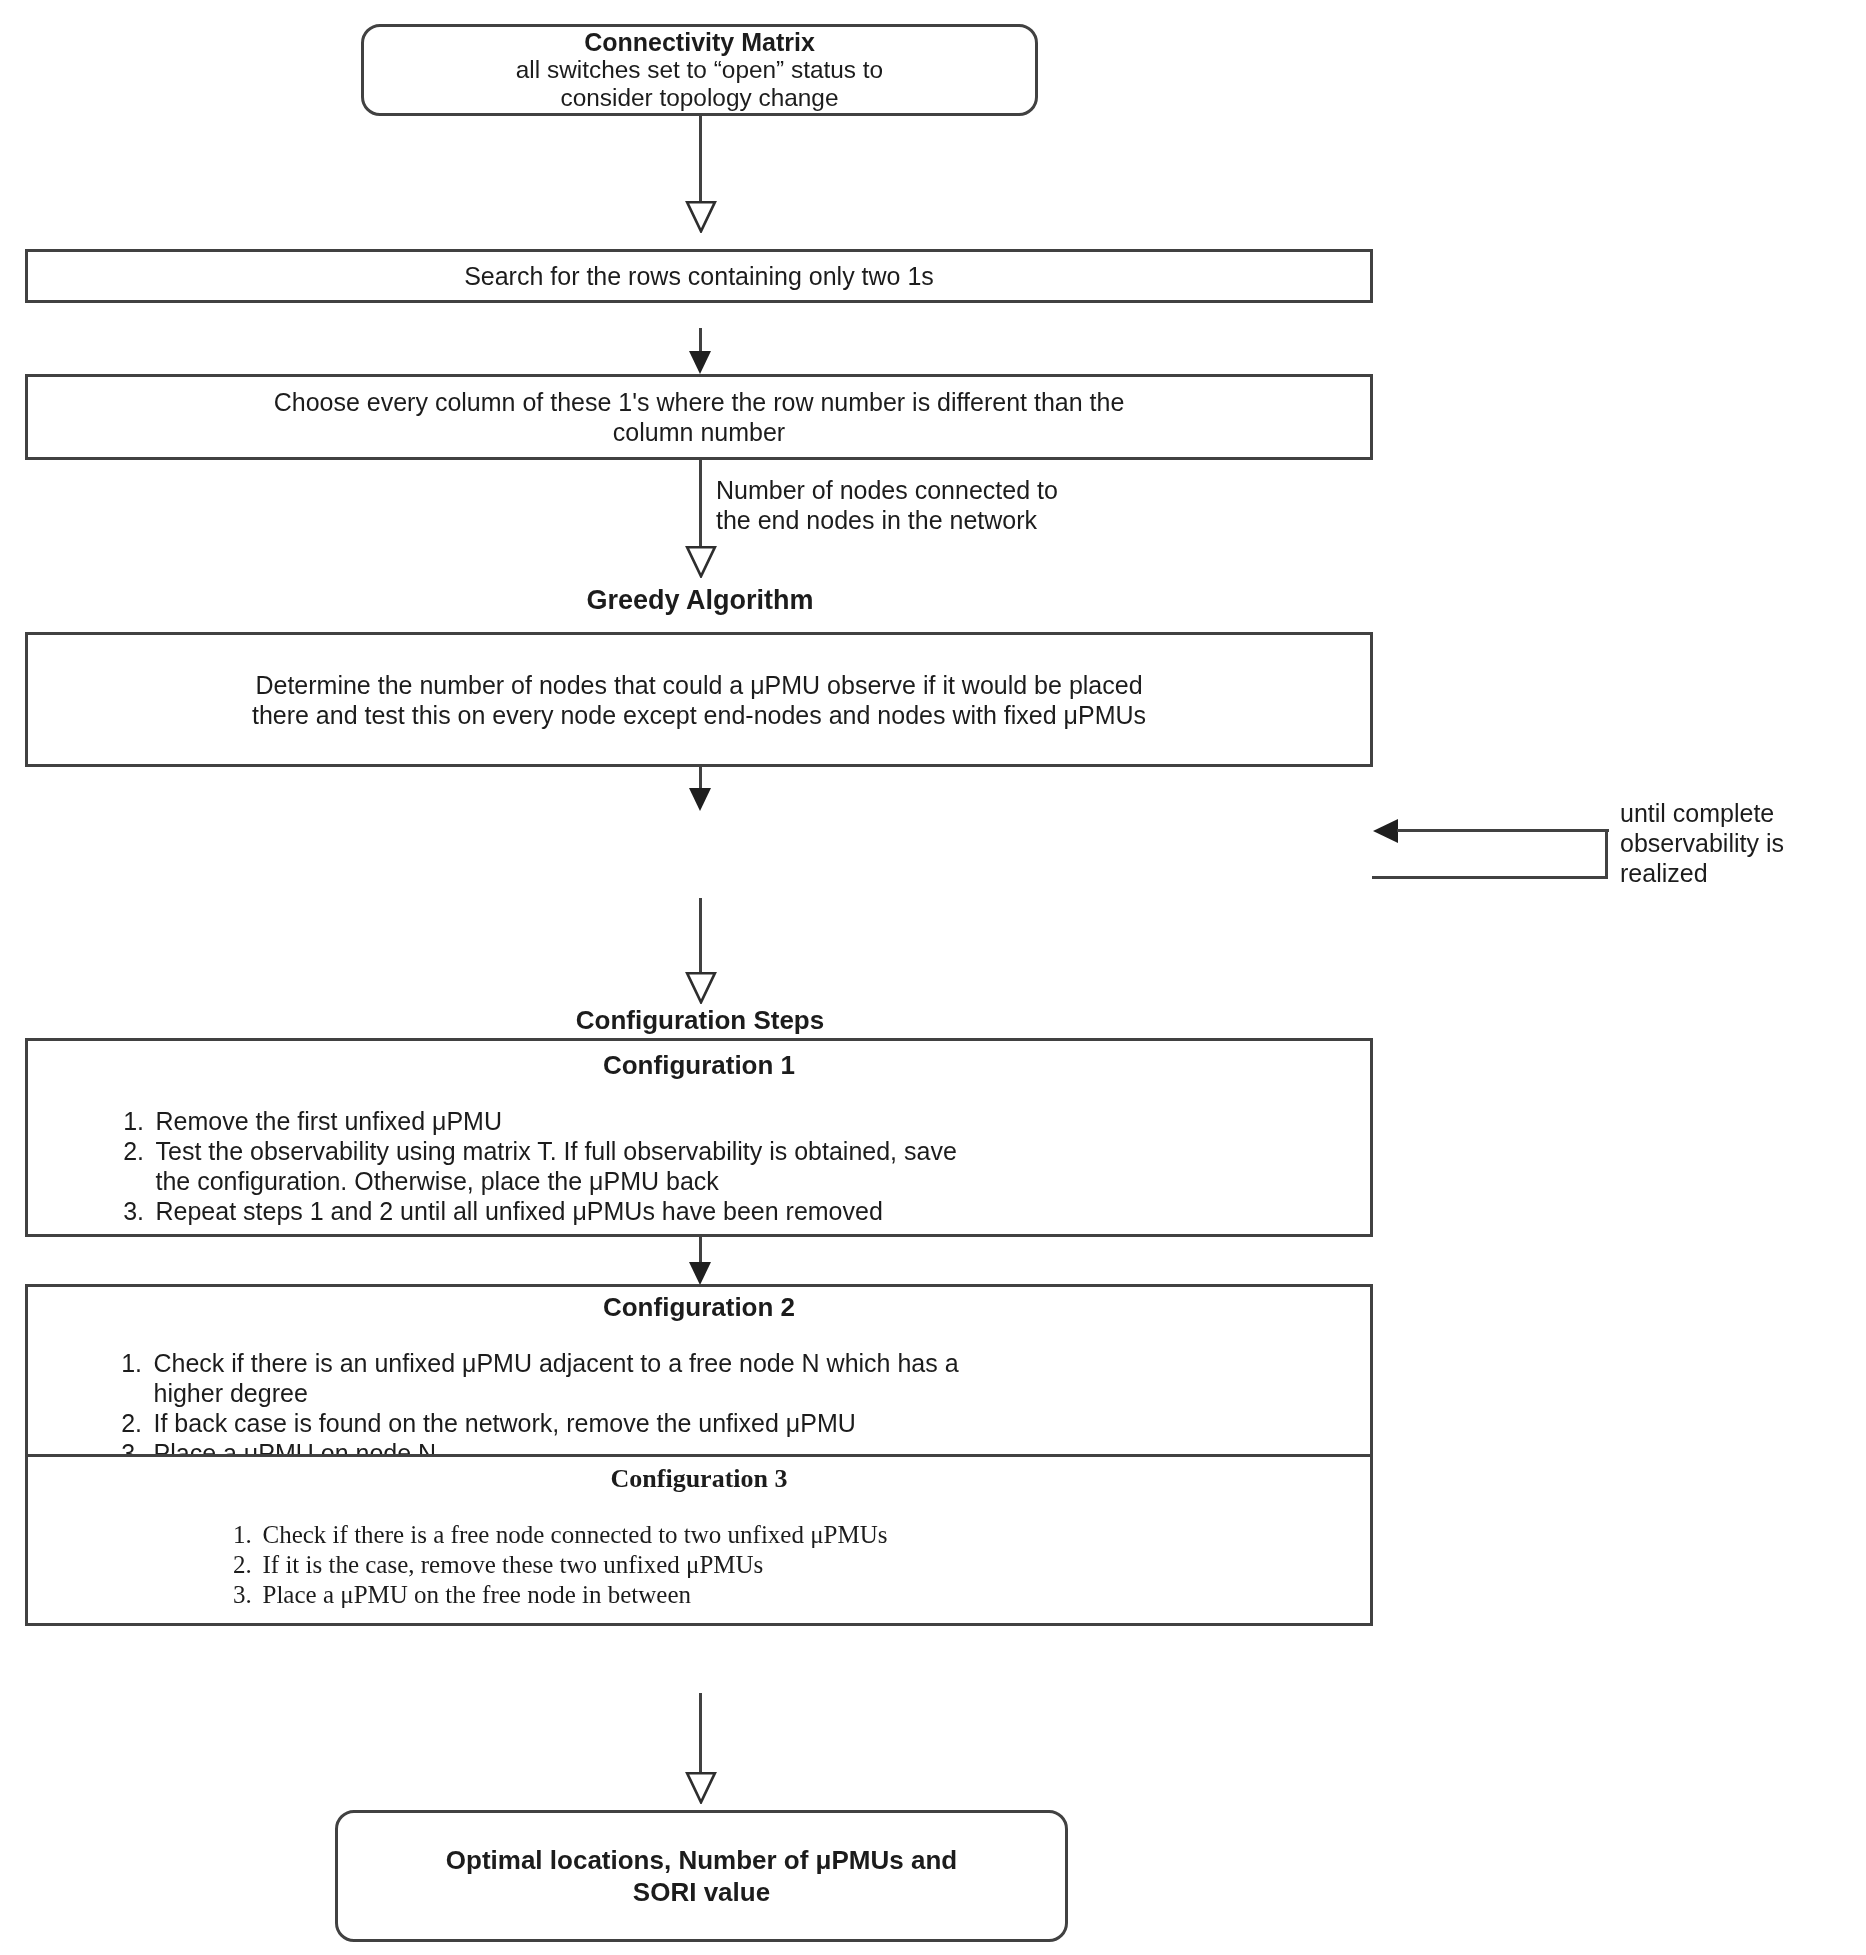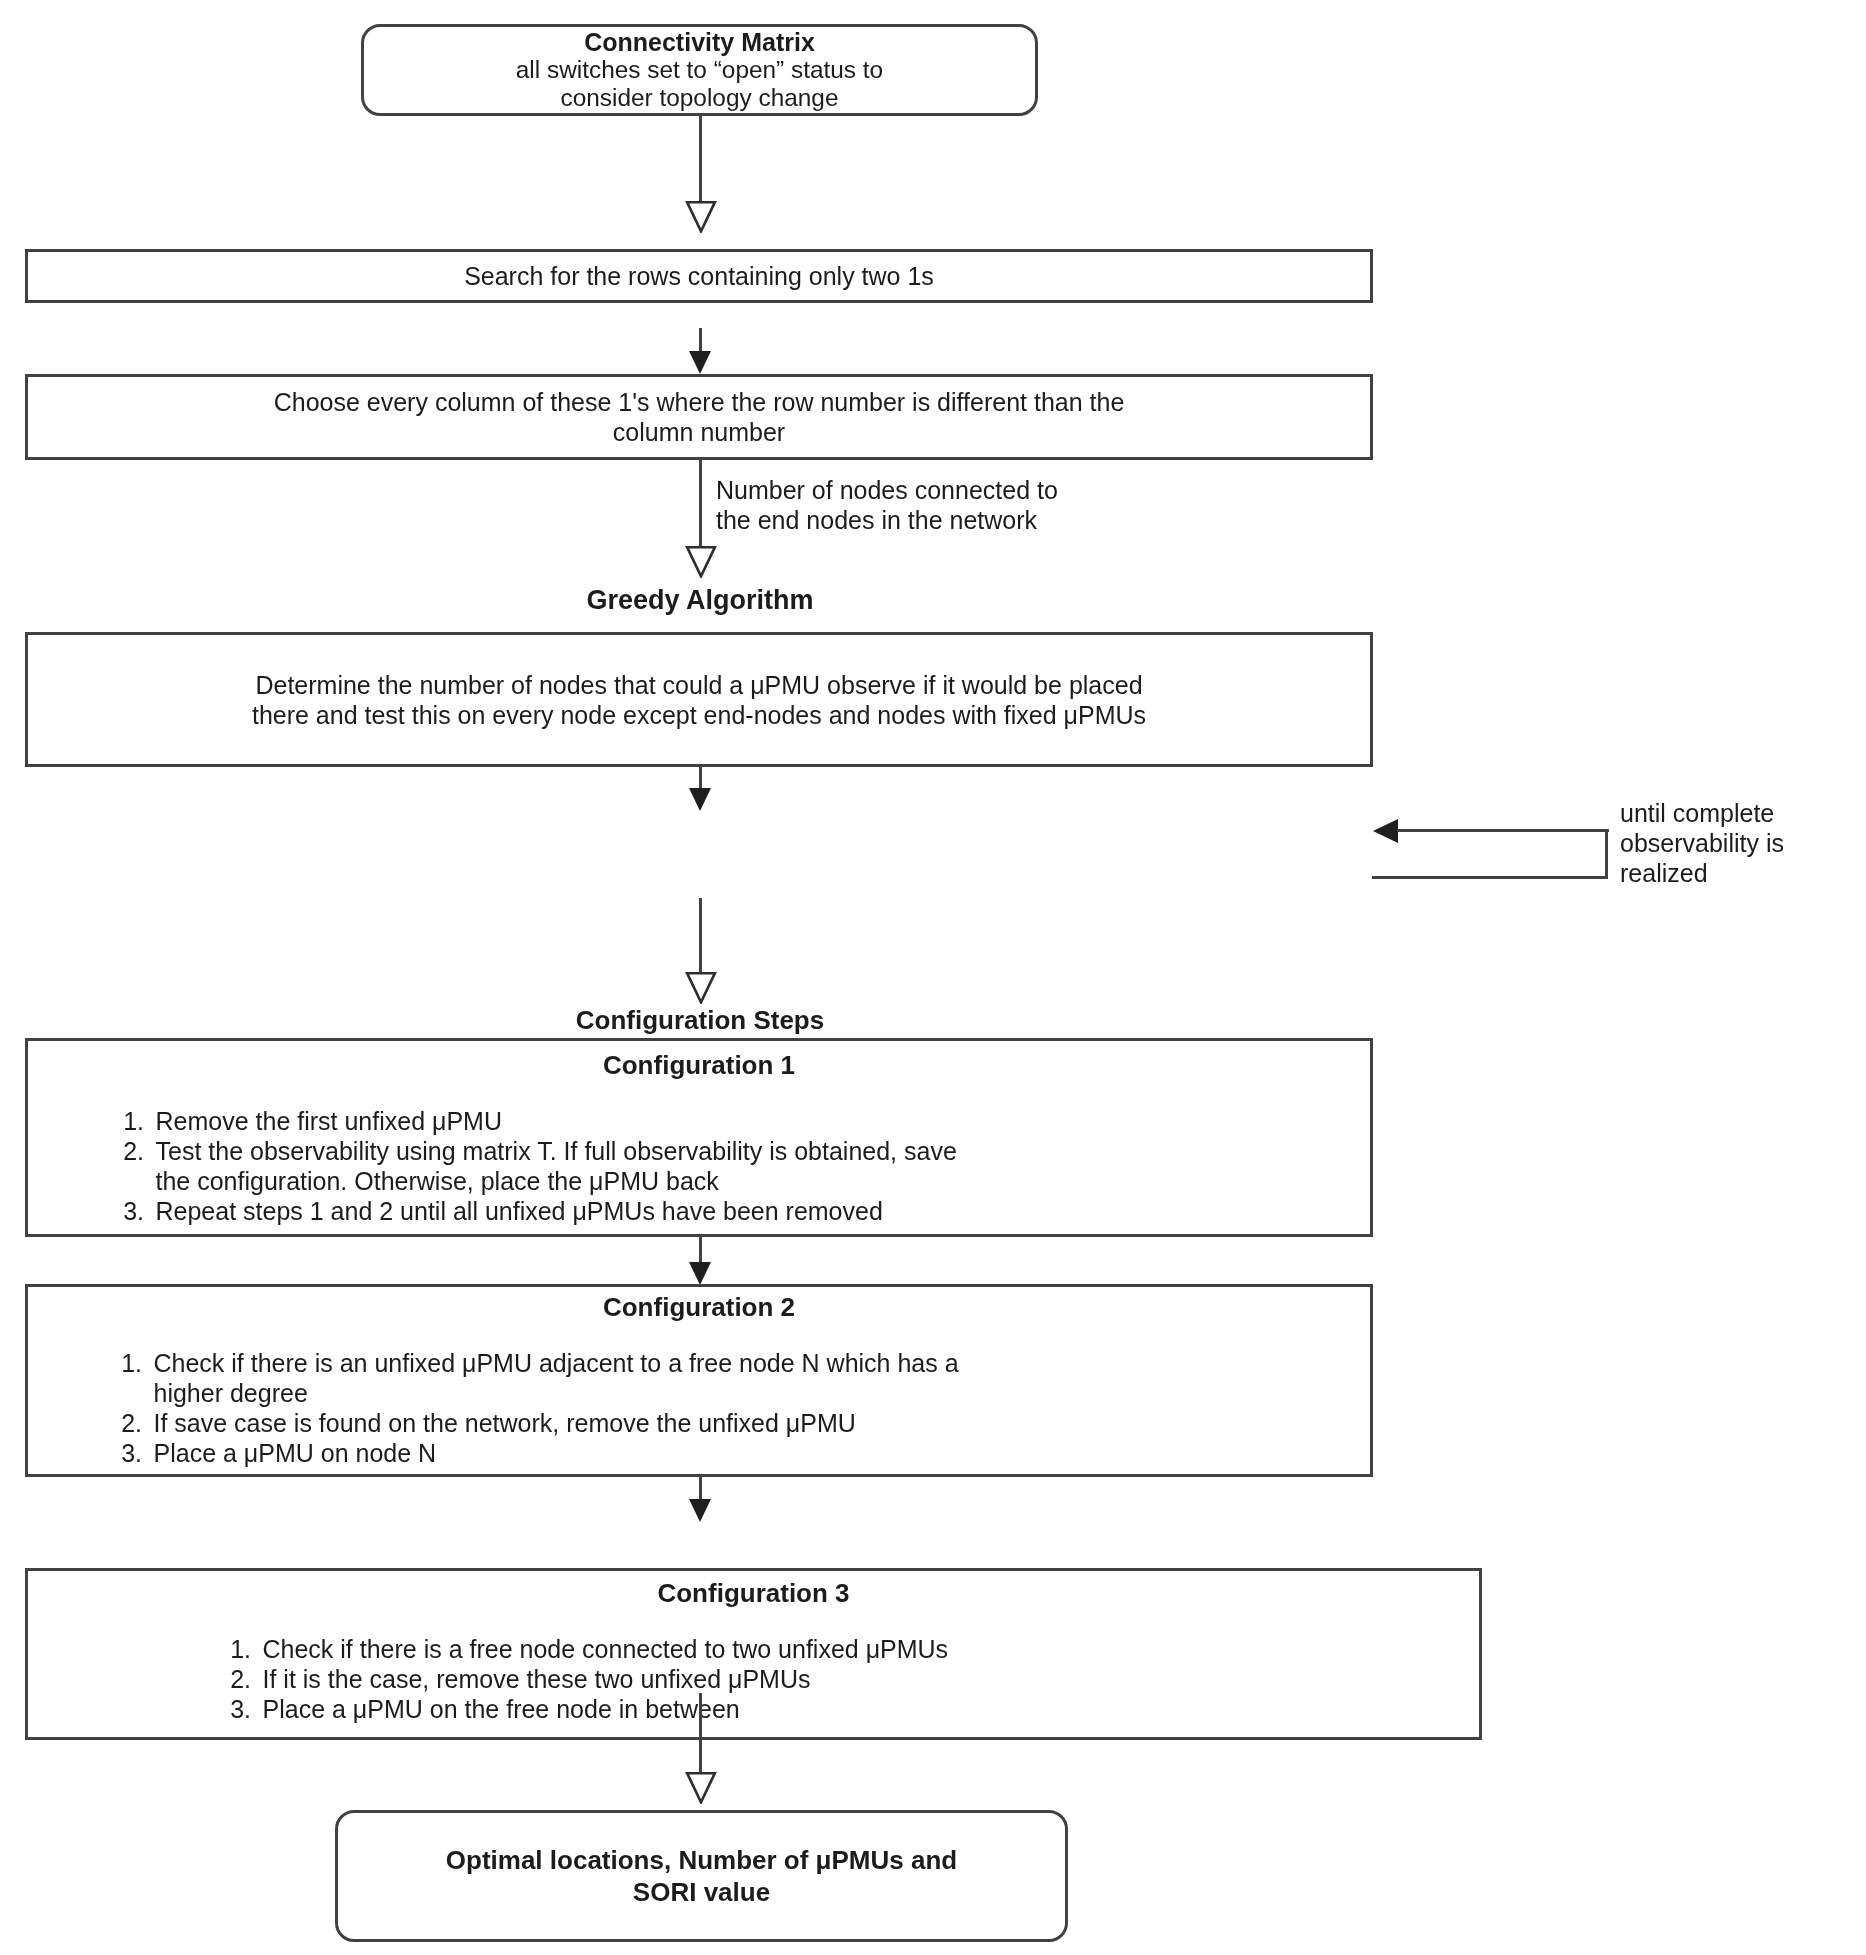--- a/index.html
+++ b/index.html
@@ -149,29 +149,29 @@
   </div>
 
   <div class="vline" style="left:699px; top:1236px; height:27px;"></div>
   <div class="arrow-solid-down" style="left:689px; top:1262px;"></div>
 
   <div class="box list-box" style="left:25px; top:1284px; width:1348px; height:193px;">
     <div class="box-title" style="padding-top:6.3px;">Configuration 2</div>
     <ol class="steps" style="padding-left:93px;margin-left:28px;">
       <li>Check if there is an unfixed μPMU adjacent to a free node N which has a
 higher degree</li>
-      <li>If save case is found on the network, remove the unfixed μPMU</li>
+      <li>If back case is found on the network, remove the unfixed μPMU</li>
       <li>Place a μPMU on node N</li>
     </ol>
   </div>
 
   <div class="vline" style="left:699px; top:1477px; height:23.5px;"></div>
   <div class="arrow-solid-down" style="left:689px; top:1499px;"></div>
 
-  <div class="box list-box" style="left:25px; top:1568px; width:1457px; height:172px;">
+  <div class="box list-box" style="left:25px; top:1454px; width:1348px; height:172px;font-family:Liberation Serif, serif;">
     <div class="box-title" style="padding-top:8.1px;">Configuration 3</div>
     <ol class="steps" style="padding-left:230px;">
       <li>Check if there is a free node connected to two unfixed μPMUs</li>
       <li>If it is the case, remove these two unfixed μPMUs</li>
       <li>Place a μPMU on the free node in between</li>
     </ol>
   </div>
 
   <div class="vline" style="left:699px; top:1693px; height:79px;"></div>
   <svg class="arrow-hollow" style="left:684px; top:1771px;" width="34" height="33" viewBox="0 0 76 74">

